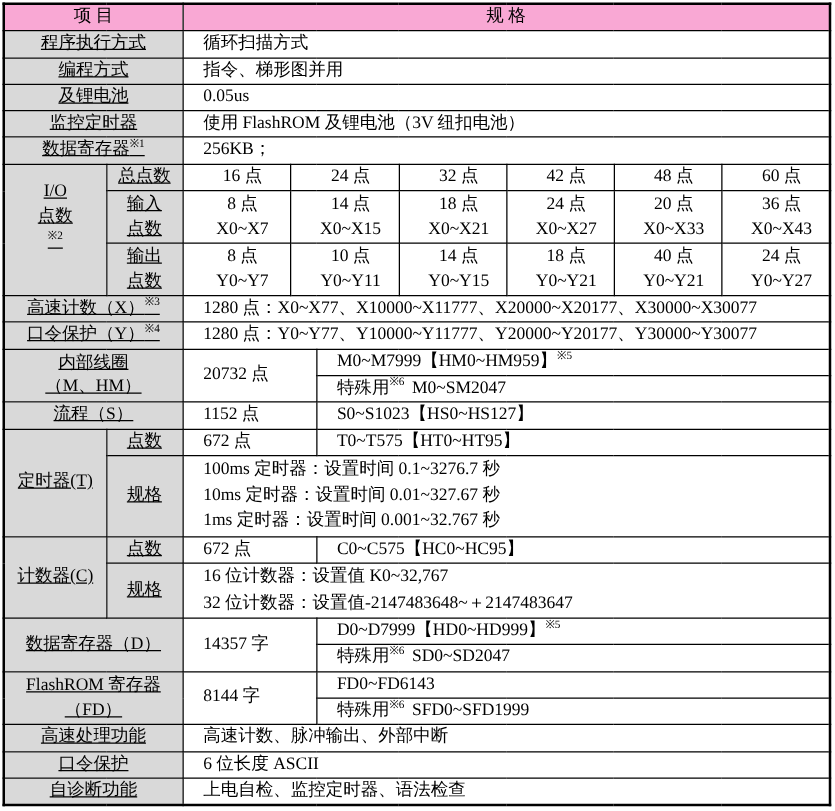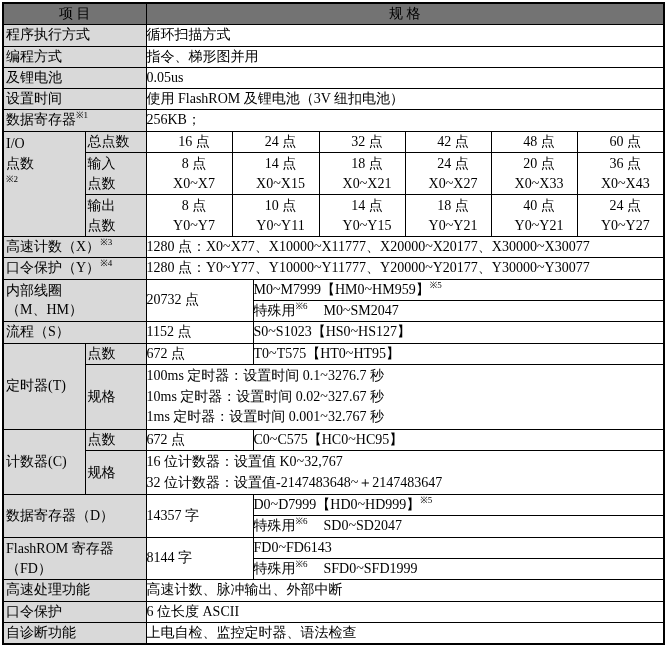--- a/index.html
+++ b/index.html
@@ -6,27 +6,27 @@
   html,body { margin:0; padding:0; background:#ffffff; }
   .page { width:668px; height:649px; background:#ffffff; box-sizing:border-box; padding:2px; }
   table.spec {
     border-collapse:collapse; table-layout:fixed;
     width:663px; height:643px;
     font-family:"Liberation Serif","DejaVu Serif",serif;
     font-size:14px; color:#000; line-height:1.45;
     border:2px solid #000;
   }
   td { border:1px solid #000; padding:0 4px; overflow:hidden; vertical-align:middle; }
-  td.lbl { background:#d9d9d9; padding:0 2px; }
-  td.hdr { background:#737373; text-align:center; }
-  td.val { text-align:left; padding-left:0; white-space:nowrap; }
+  td.lbl { background:#d9d9d9; text-align:center; padding:0 2px;text-decoration:underline; }
+  td.hdr { background:#f9a8d4; text-align:center; }
+  td.val { text-align:left; padding-left:16px; white-space:nowrap; }
   td.ctr { text-align:center;padding-left:14px; }
-  td.top { vertical-align:top; padding-top:2px; }
+  td.top { vertical-align:top; padding-top:12px; }
   sup { font-size:9px; line-height:1; }
-  .gap { margin-left:16px; }
+  .gap { margin-left:6px; }
   .tight { line-height:1.4; }
 </style>
 </head>
 <body>
 
 <div class="page">
 <table class="spec">
   <colgroup>
     <col style="width:82px">
         <col style="width:61px">
@@ -51,21 +51,21 @@
   </tr>
   <tr>
     <td class="lbl" colspan="2">编程方式</td>
     <td class="val" colspan="7">指令、梯形图并用</td>
   </tr>
   <tr>
     <td class="lbl" colspan="2">及锂电池</td>
     <td class="val" colspan="7">0.05us</td>
   </tr>
   <tr>
-    <td class="lbl" colspan="2">设置时间</td>
+    <td class="lbl" colspan="2">监控定时器</td>
     <td class="val" colspan="7">使用 FlashROM 及锂电池（3V 纽扣电池）</td>
   </tr>
   <tr>
     <td class="lbl" colspan="2">
       <span>数据寄存器</span><sup>※1</sup>
     </td>
     <td class="val" colspan="7">256KB；</td>
   </tr>
 
   <tr>
@@ -181,21 +181,21 @@
   <tr>
     <td class="lbl" rowspan="2">定时器(T)</td>
     <td class="lbl">点数</td>
     <td class="val" colspan="2">672 点</td>
     <td class="val" colspan="5">T0~T575【HT0~HT95】</td>
   </tr>
   <tr style="height:65px">
     <td class="lbl">规格</td>
     <td class="val" colspan="7">
       <div>100ms 定时器：设置时间 0.1~3276.7 秒</div>
-      <div>10ms 定时器：设置时间 0.02~327.67 秒</div>
+      <div>10ms 定时器：设置时间 0.01~327.67 秒</div>
       <div>1ms 定时器：设置时间 0.001~32.767 秒</div>
     </td>
   </tr>
 
   <tr>
     <td class="lbl" rowspan="2">计数器(C)</td>
     <td class="lbl">点数</td>
     <td class="val" colspan="2">672 点</td>
     <td class="val" colspan="5">C0~C575【HC0~HC95】</td>
   </tr>

